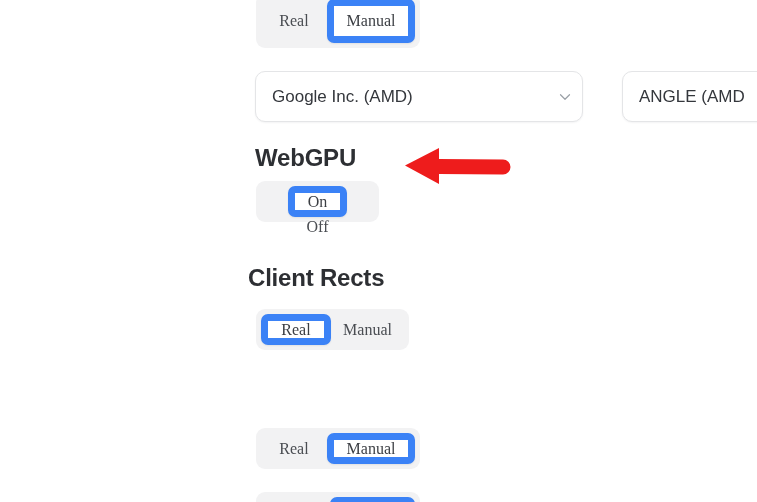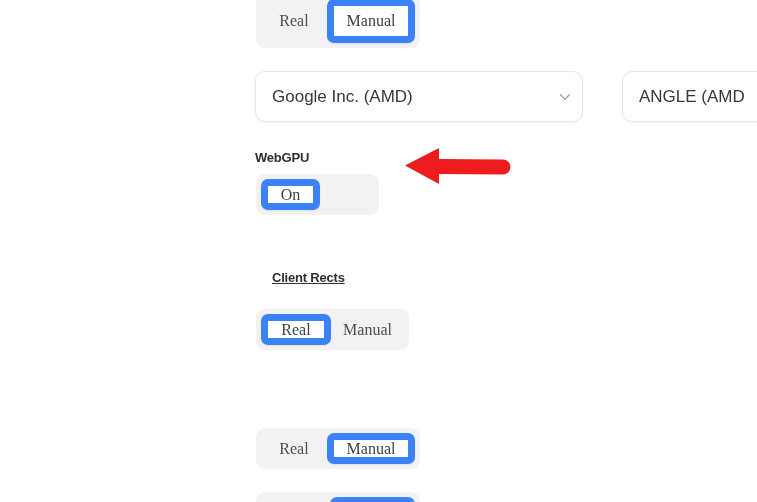--- a/index.html
+++ b/index.html
@@ -21,21 +21,21 @@
     top: 0;
     width: 757px;
     height: 502px;
     background: #ffffff;
     overflow: hidden;
   }
 
   
   .section-heading {
     position: absolute;
-    font-size: 13px;
+    font-size: 24px;
     font-weight: bold;
     color: #2d2f33;
     letter-spacing: -0.2px;
     white-space: nowrap;
     line-height: 24px;
   }
 
   
   .seg-group {
     position: absolute;
@@ -129,37 +129,40 @@
     </div>
   </div>
 
   <div class="select-box" style="left:622px; top:71px; width:200px; height:51px;">
     <div class="select-value">ANGLE (AMD</div>
 
   </div>
 
   <div class="section-heading" style="left:255px; top:146px;">WebGPU</div>
 
-  <div class="seg-group" style="left:256px; top:174px; width:123px; height:41px;">
+  <div class="seg-group" style="left:256px; top:181px; width:123px; height:41px;flex-direction:column;">
     <div class="seg-btn selected" style="width:59px;">
       <span>On</span>
+    </div>
+    <div class="seg-btn" style="width:54px;">
+      <span>Off</span>
     </div>
   </div>
 
   <div class="arrow-annotation" style="left:403px; top:146px; width:110px; height:40px;">
     <svg width="110" height="40" viewBox="0 0 110 40">
       <g fill="#ee1c1c">
         <path d="M2 19.5 L36 2 L36 13 L100 13.5
                  A7.5 7.5 0 0 1 100 28.5
                  L36 28 L36 38 Z"></path>
       </g>
     </svg>
   </div>
 
-  <div class="section-heading" style="left:272px; top:266px;text-decoration:underline;">Client Rects</div>
+  <div class="section-heading" style="left:248px; top:266px;">Client Rects</div>
 
   <div class="seg-group" style="left:256px; top:309px; width:153px; height:41px;">
     <div class="seg-btn selected" style="width:70px;">
       <span>Real</span>
     </div>
     <div class="seg-btn" style="width:73px;">
       <span>Manual</span>
     </div>
   </div>
 

